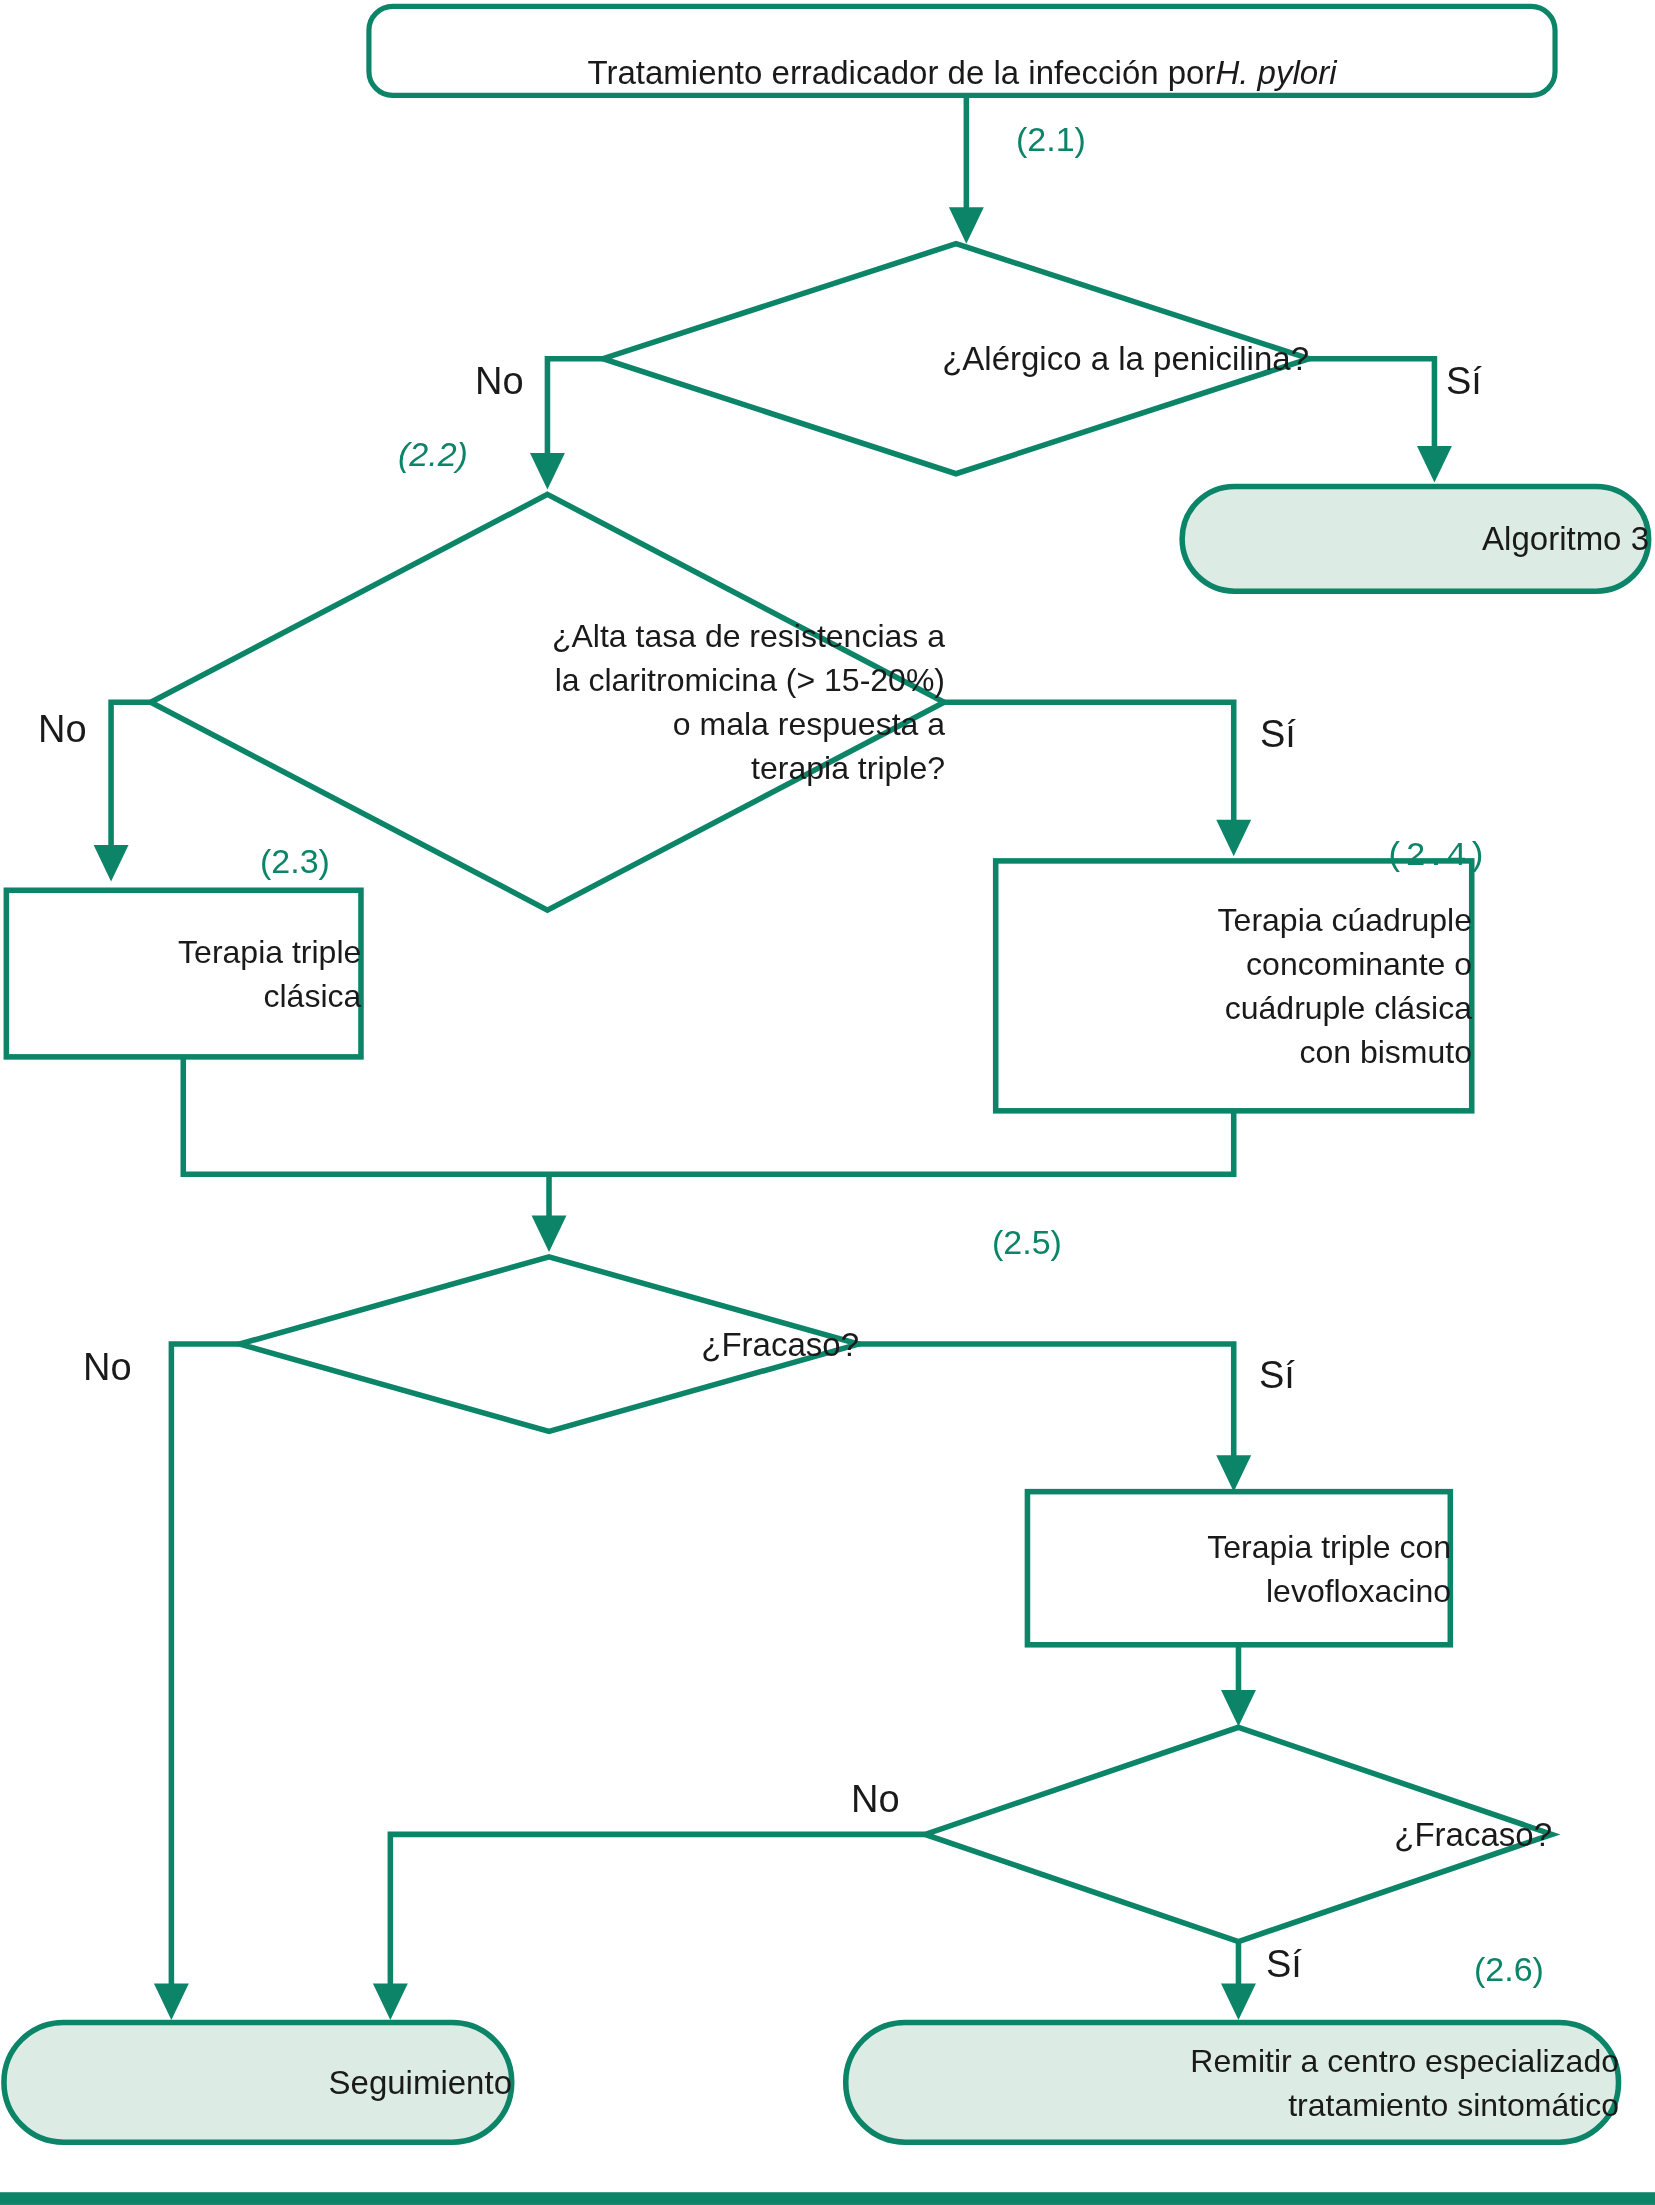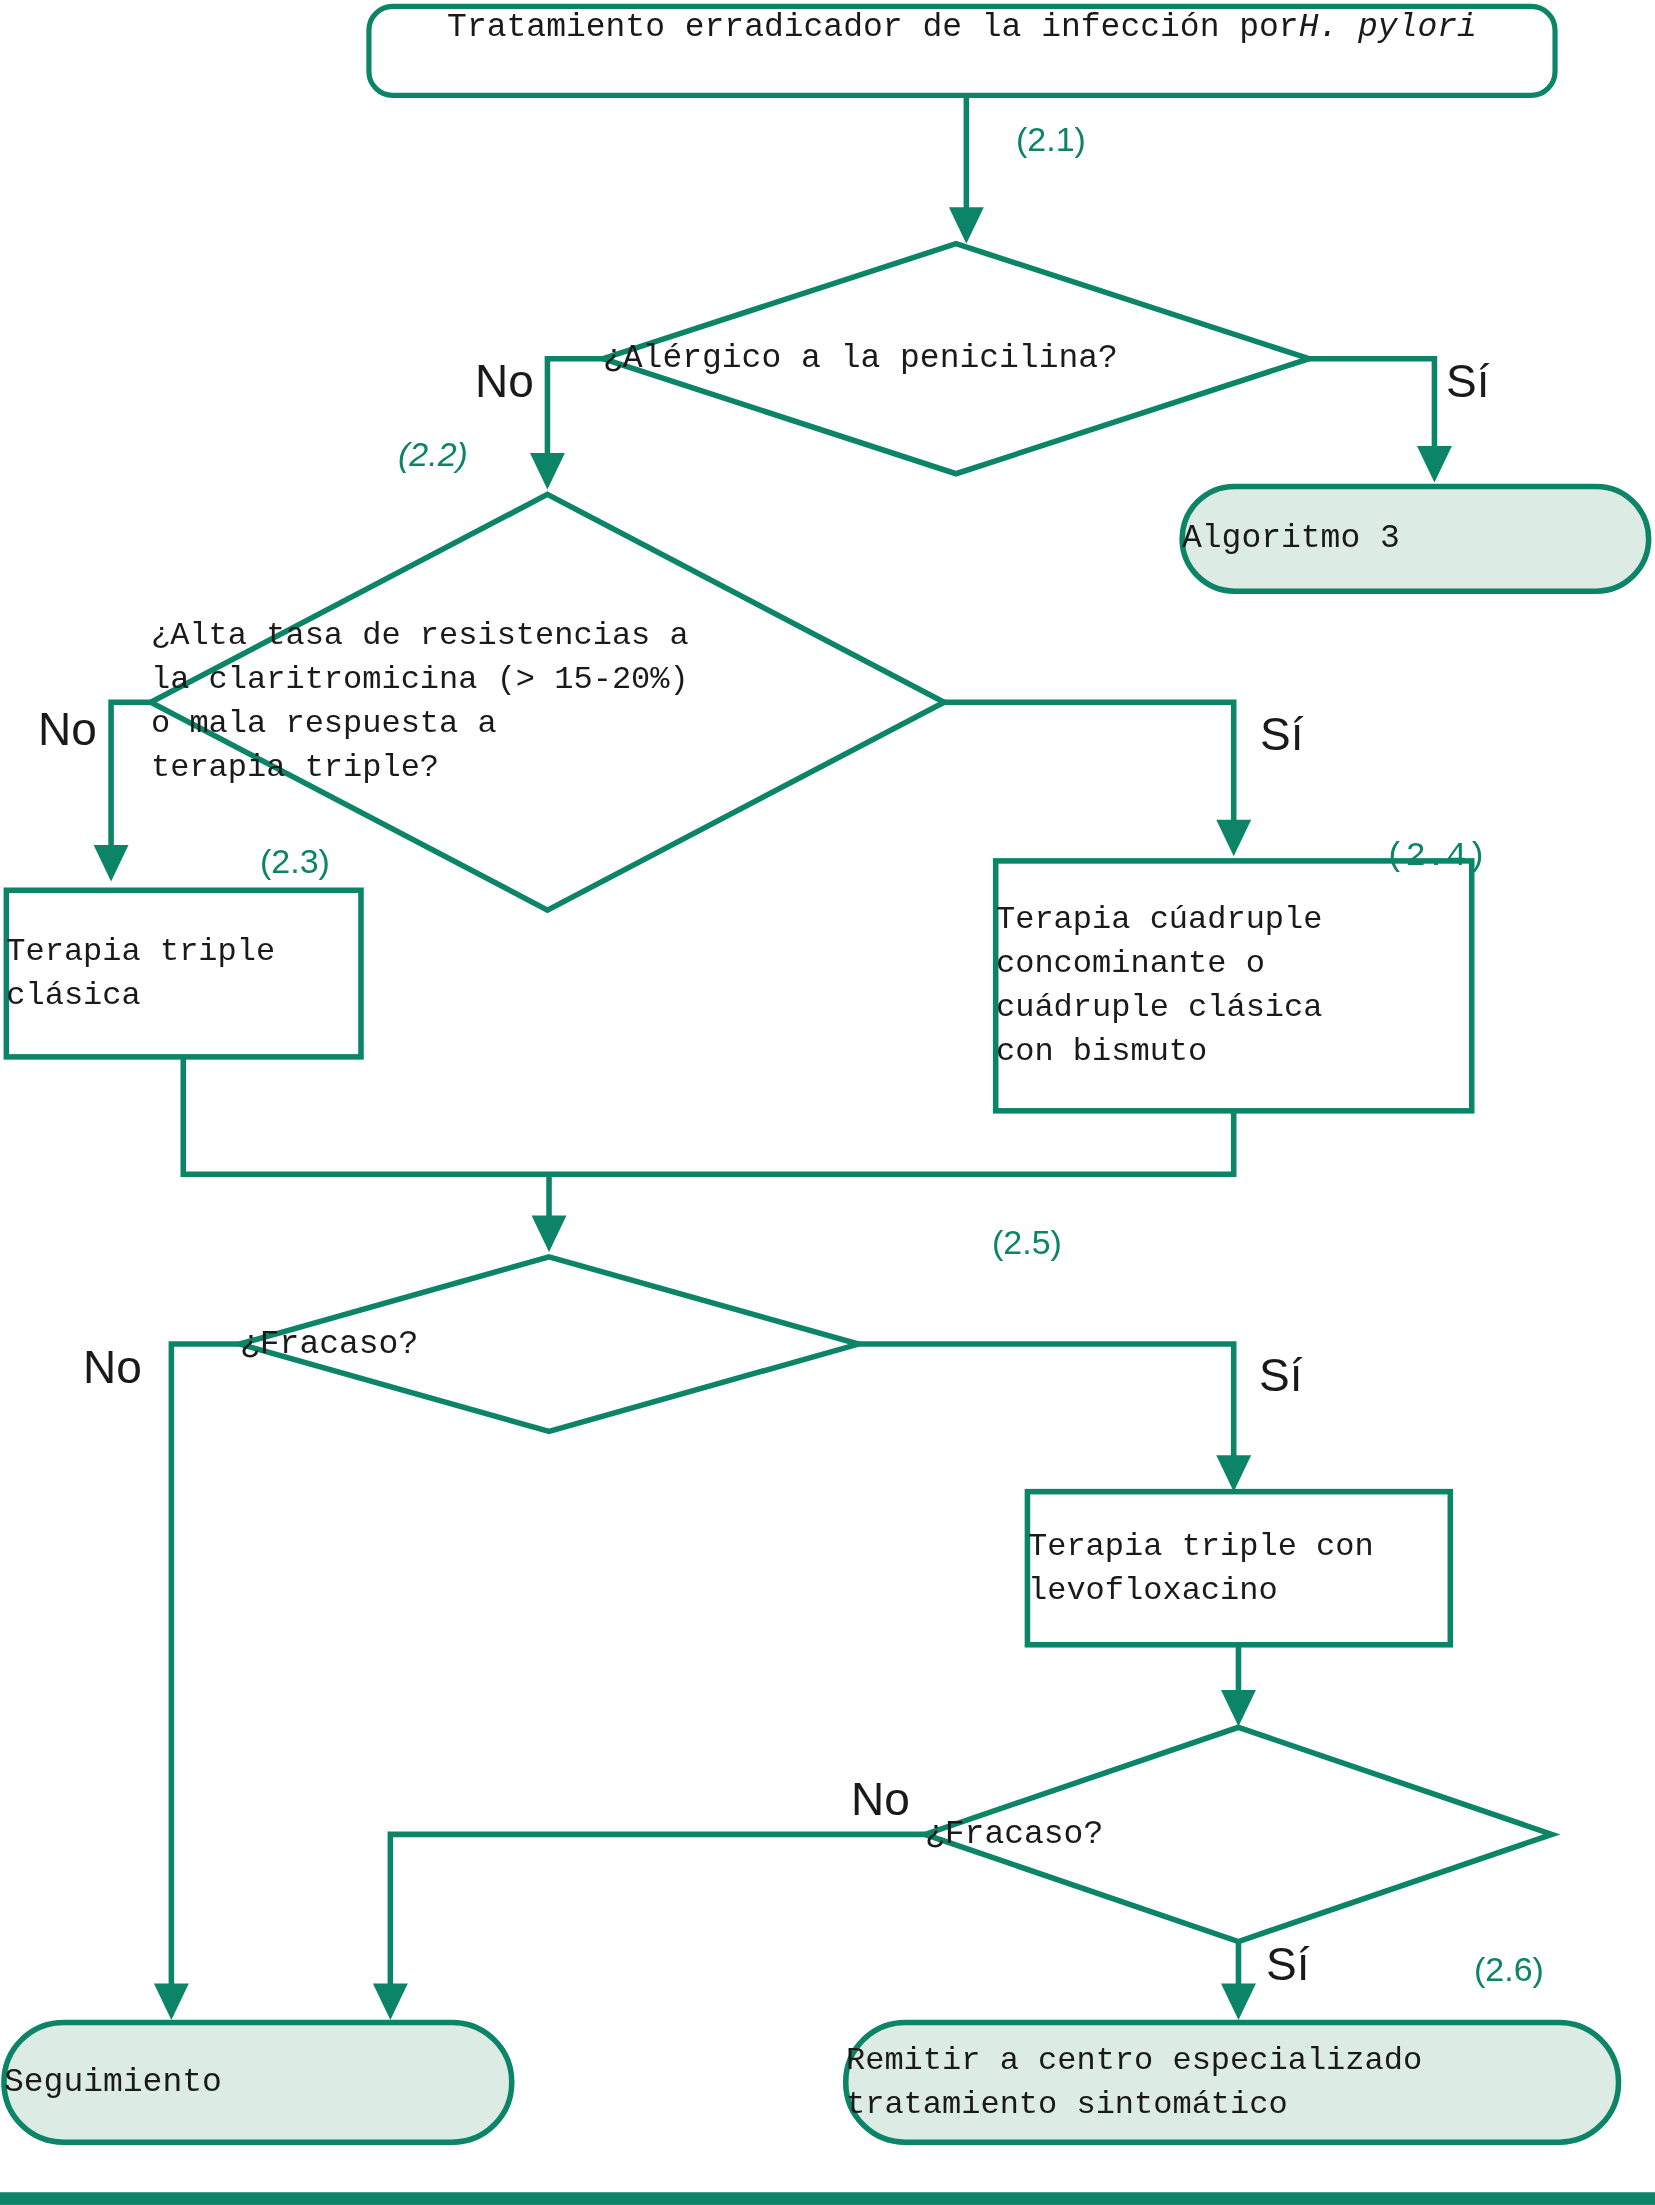--- a/index.html
+++ b/index.html
@@ -13,25 +13,25 @@
   body{width:1655px;height:2205px;font-family:"Liberation Sans",sans-serif;}
   #canvas{position:relative;width:1655px;height:2205px;background:var(--bg);overflow:hidden;}
   svg.layer{position:absolute;left:0;top:0;width:1655px;height:2205px;}
   .line{stroke:var(--teal);stroke-width:7;fill:none;}
   .shape{stroke:var(--teal);stroke-width:7;fill:#ffffff;}
   .shape-fill{stroke:var(--teal);stroke-width:7;fill:var(--light);}
   .shape-title{stroke:var(--teal);stroke-width:6.5;fill:#ffffff;}
   .arrow{fill:var(--teal);stroke:none;}
   .bar{fill:var(--teal);stroke:none;}
   .node-text{
-    position:absolute;display:flex;flex-direction:column;align-items:flex-start;justify-content:center;
-    text-align:center;color:var(--ink);font-size:32px;line-height:44px;font-family:Liberation Mono, monospace;
+    position:absolute;display:flex;flex-direction:column;align-items:flex-end;justify-content:center;
+    text-align:center;color:var(--ink);font-size:32px;line-height:44px;
   }
   .node-text.big{font-size:33px;}
-  .edge-label{position:absolute;color:var(--ink);font-size:46px;line-height:37px;}
+  .edge-label{position:absolute;color:var(--ink);font-size:38px;line-height:37px;}
   .ref-label{position:absolute;color:var(--teal);font-size:34px;line-height:37px;}
   .italic{font-style:italic;}
 </style>
 </head>
 <body>
 
 <div id="canvas">
 
   <svg class="layer" viewBox="0 0 2086 2779">
 

